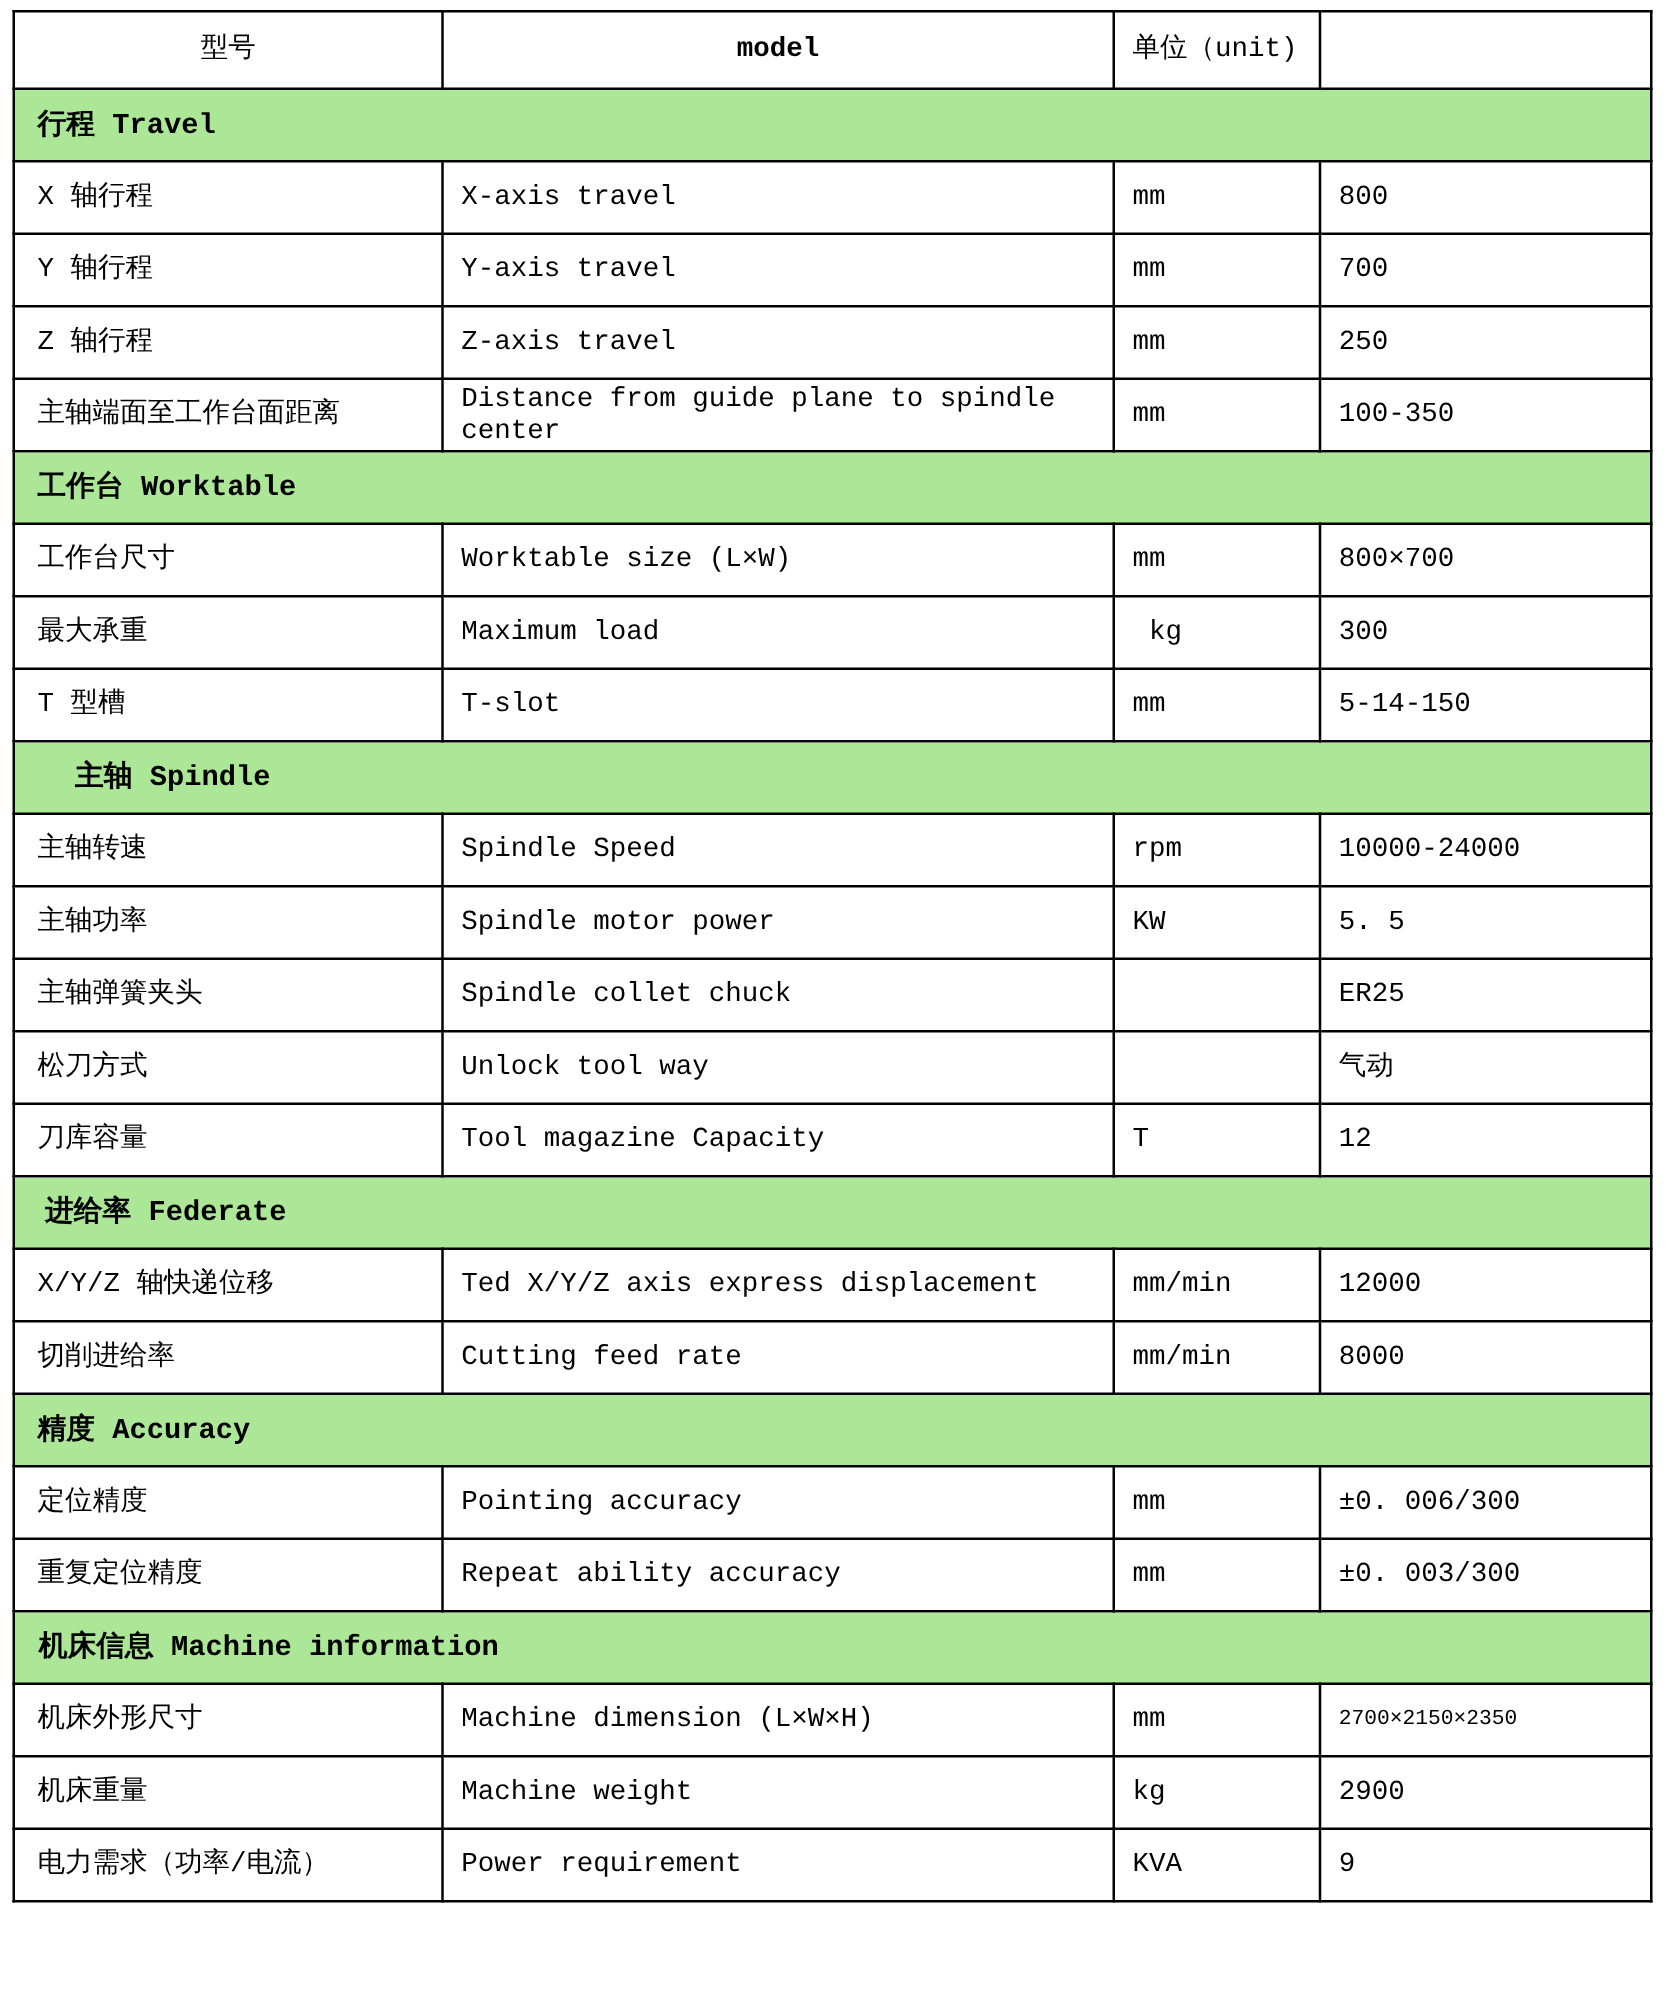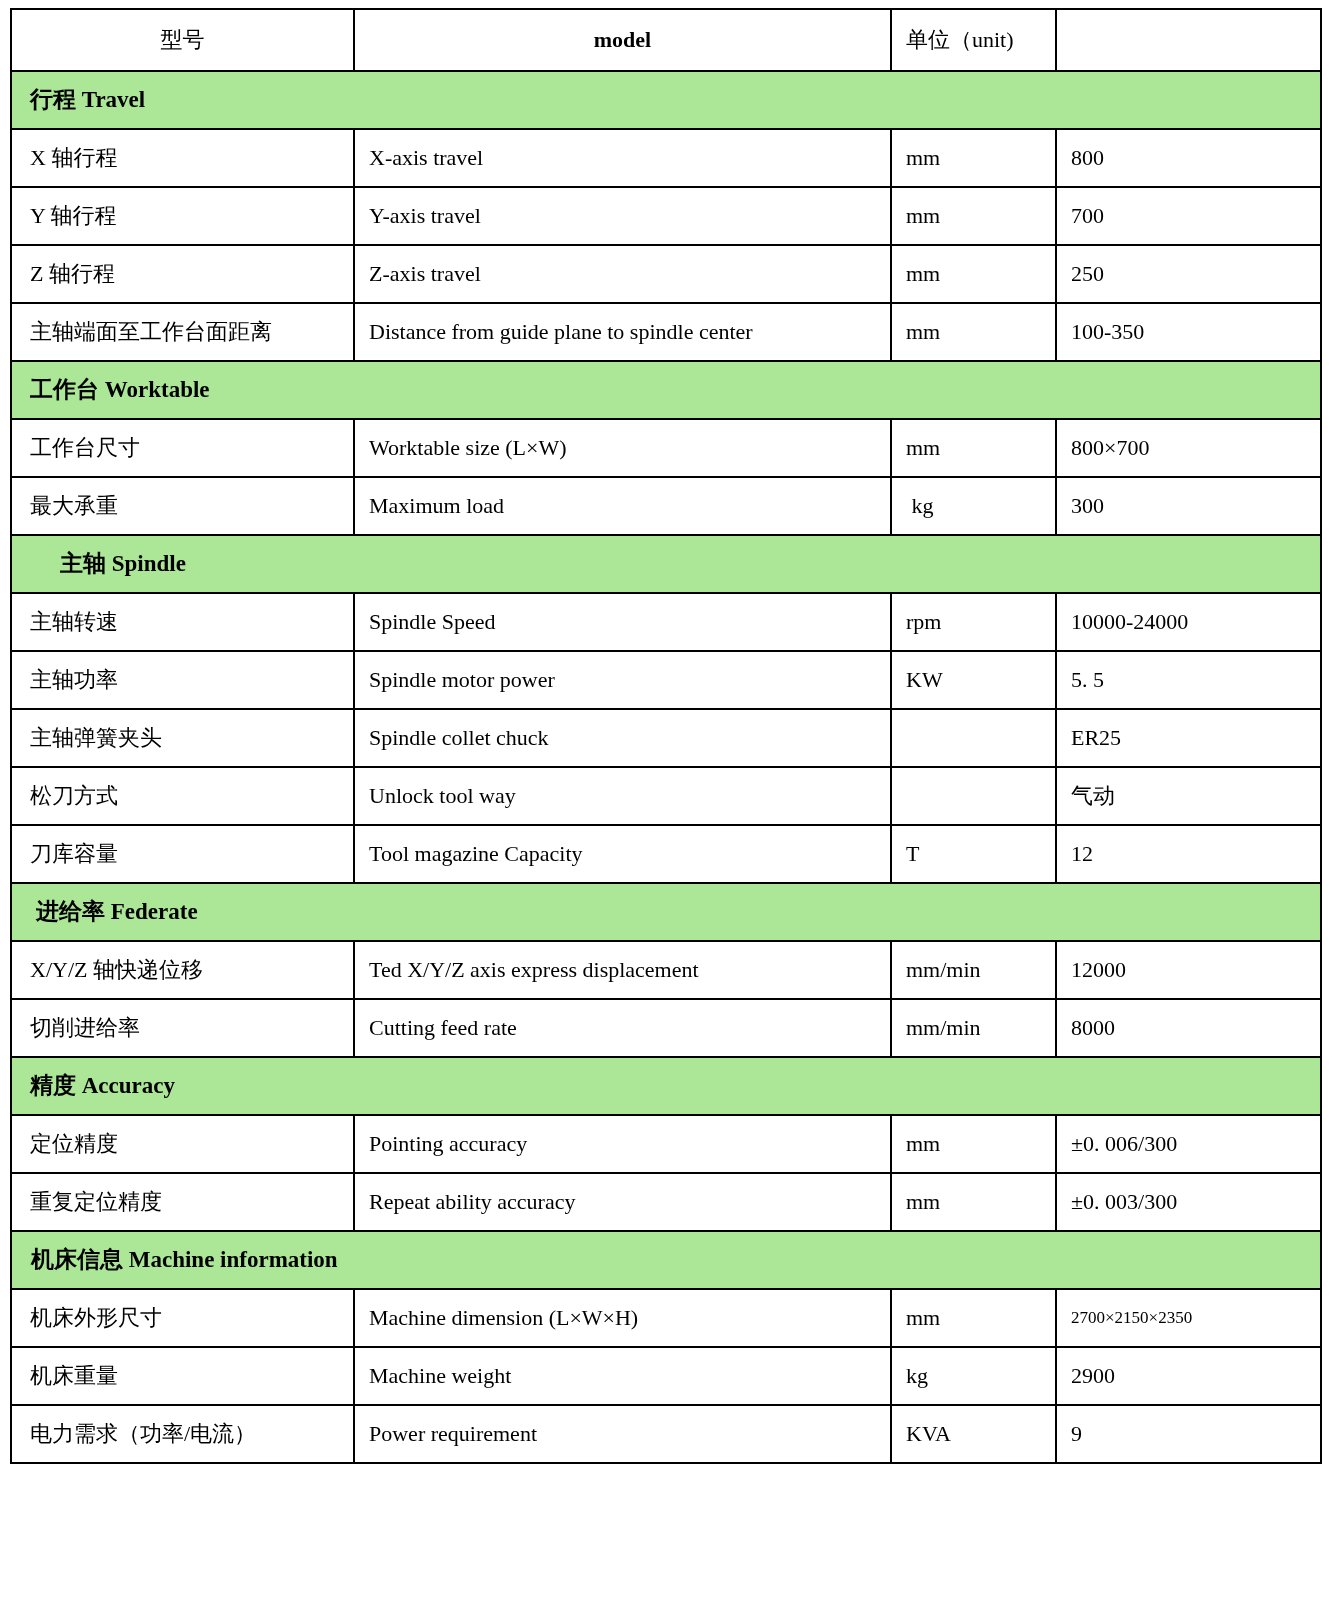--- a/index.html
+++ b/index.html
@@ -12,20 +12,21 @@
   .page {
     width: 1336px;
     height: 1608px;
     box-sizing: border-box;
     padding: 8px 0 0 10px;
   }
   table.spec {
     border-collapse: collapse;
     table-layout: fixed;
     width: 1310px;
+    font-family: Liberation Mono, monospace;
   }
   col.c1 { width: 343px; }
   col.c2 { width: 537px; }
   col.c3 { width: 165px; }
   col.c4 { width: 265px; }
   th, td {
     border: 2px solid #000000;
     font-size: 22px;
     font-weight: normal;
     height: 56px;
@@ -101,20 +102,26 @@
           <td>Worktable size (L×W)</td>
           <td>mm</td>
           <td>800×700</td>
         </tr>
         <tr>
           <td class="name-cn">最大承重</td>
           <td>Maximum load</td>
           <td> kg</td>
           <td>300</td>
         </tr>
+        <tr>
+          <td class="name-cn">T 型槽</td>
+          <td>T-slot</td>
+          <td>mm</td>
+          <td>5-14-150</td>
+        </tr>
         <tr class="section-row">
           <td colspan="4" style="background: rgb(172, 231, 151); padding-left: 48px;">主轴 Spindle</td>
         </tr>
         <tr>
           <td class="name-cn">主轴转速</td>
           <td>Spindle Speed</td>
           <td>rpm</td>
           <td>10000-24000</td>
         </tr>
         <tr>

